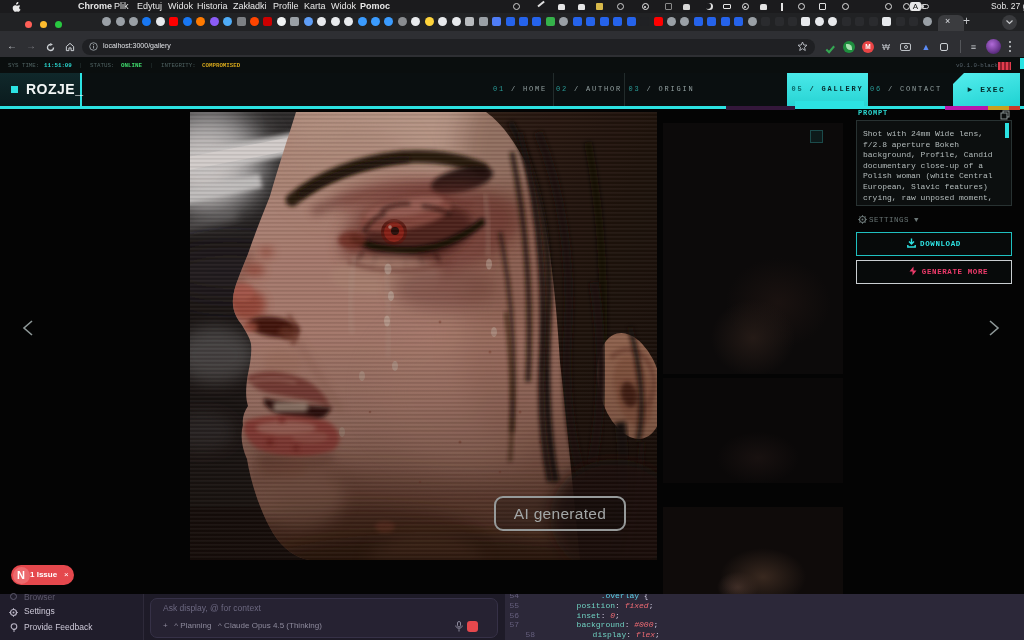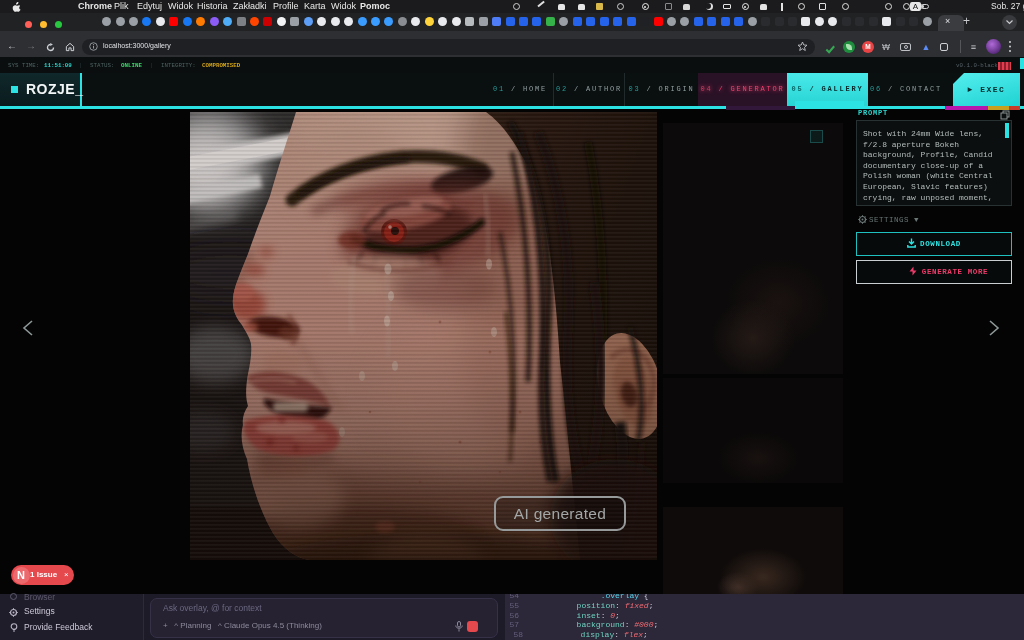--- a/index.html
+++ b/index.html
@@ -214,21 +214,20 @@
     <span class="abs" style="left:1020px;top:1px;width:4px;height:11px;background:#2be2e2;"></span>
   </div>
 
   <div id="navbar">
     <div class="abs" style="left:0;top:0;width:82px;height:33px;background:linear-gradient(180deg,#10282b,#0a1b1d);border-right:2px solid #2ce2e2;"></div>
     <div class="abs" style="left:11px;top:13px;width:7px;height:7px;background:#2ce2e2;"></div>
     <div class="abs" style="left:26px;top:8px;color:#f2f6f6;font-size:14px;font-weight:bold;letter-spacing:0.5px;">ROZJE_</div>
     <div class="navitem" style="left:487px;width:66px;border-left:none;"><span class="num">01</span> / HOME</div>
     <div class="navitem" style="left:553px;width:71px;"><span class="num">02</span> / AUTHOR</div>
     <div class="navitem" style="left:624px;width:74px;"><span class="num">03</span> / ORIGIN</div>
-    <div class="navitem" style="left:698px;width:89px;background:#2a1226;color:#f43f6e;text-shadow:0 0 4px #f43f6e;border-left:none;"><span style="color:#c93c63;">04</span> / GENERATOR</div>
     <div class="navitem" style="left:787px;width:81px;background:linear-gradient(180deg,#4ae9e9,#27d4d4);color:#08292c;font-weight:bold;border-left:none;"><span style="color:#0c6b6b;">05</span> / GALLERY</div>
     <div class="navitem" style="left:868px;width:76px;border-left:none;"><span class="num">06</span> / CONTACT</div>
     <div class="abs" style="left:953px;top:0px;width:67px;height:33px;background:linear-gradient(165deg,#55eeee,#1fd2d2);clip-path:polygon(11px 0, 100% 0, 100% 100%, 0 100%, 0 11px);color:#042a2a;font-family:'Liberation Mono',monospace;font-size:8px;font-weight:bold;letter-spacing:1.5px;text-align:center;line-height:33px;">► EXEC</div>
   </div>
   <div id="navline"></div>
   <div class="abs" style="left:726px;top:106px;width:69px;height:3.5px;background:#33173a;z-index:5;"></div>
   <div class="abs" style="left:795px;top:101px;width:69px;height:7px;background:#2ce2e2;z-index:5;"></div>
   <div class="abs" style="left:945px;top:106px;width:43px;height:3.5px;background:#b817ad;z-index:5;"></div>
   <div class="abs" style="left:988px;top:106px;width:21px;height:3.5px;background:#c8a01e;z-index:5;"></div>
   <div class="abs" style="left:1009px;top:106px;width:11px;height:3.5px;background:#cc3a2a;z-index:5;"></div>
@@ -499,29 +498,29 @@
         <circle cx="4.5" cy="4.5" r="1" fill="#b8b4c4"></circle>
         <path d="M4.5,0.2 L4.5,1.6 M4.5,7.4 L4.5,8.8 M0.2,4.5 L1.6,4.5 M7.4,4.5 L8.8,4.5" stroke="#b8b4c4" stroke-width="1"></path>
       </svg>
       <div class="abs" style="left:24px;top:12px;color:#cdc9d8;font-size:8.5px;">Settings</div>
     <svg class="abs" style="left:10px;top:29px;" width="8" height="10" viewBox="0 0 8 10">
         <circle cx="4" cy="3.5" r="2.8" fill="none" stroke="#b8b4c4" stroke-width="1.1"></circle>
         <path d="M2.8,6.5 L5.2,6.5 M3,8 L5,8" stroke="#b8b4c4" stroke-width="1.1"></path>
       </svg>
       <div class="abs" style="left:24px;top:28px;color:#cdc9d8;font-size:8.5px;">Provide Feedback</div>
     <div class="abs" style="left:150px;top:4px;width:348px;height:40px;background:#262232;border:1px solid #363147;border-radius:7px;"></div>
-    <div class="abs" style="left:163px;top:9px;color:#6c6880;font-size:8.5px;">Ask overlay, @ for context</div>
+    <div class="abs" style="left:163px;top:9px;color:#6c6880;font-size:8.5px;">Ask display, @ for context</div>
     <div class="abs" style="left:163px;top:27px;color:#8d8a9c;font-size:8px;">+&nbsp;&nbsp;&nbsp;^ Planning&nbsp;&nbsp;&nbsp;^ Claude Opus 4.5 (Thinking)</div>
     <svg class="abs" style="left:455px;top:27px;" width="8" height="11" viewBox="0 0 8 11">
         <rect x="2.5" y="0.5" width="3" height="5.5" rx="1.5" fill="none" stroke="#8d8a9c" stroke-width="1"></rect>
         <path d="M0.8,4.5 C0.8,8.2 7.2,8.2 7.2,4.5 M4,8.2 L4,10.5" fill="none" stroke="#8d8a9c" stroke-width="1"></path>
       </svg>
     <div class="abs" style="left:467px;top:27px;width:11px;height:11px;border-radius:3px;background:#e5484d;"></div>
   </div>
   <div id="idecode">
     <div style="position:absolute;top:-3px;left:0;"><span class="ln">54</span>&nbsp;&nbsp;&nbsp;&nbsp;&nbsp;&nbsp;&nbsp;&nbsp;&nbsp;&nbsp;&nbsp;&nbsp;&nbsp;&nbsp;&nbsp;&nbsp;&nbsp;<span class="prop" style="color:#5ccfe6;">.overlay</span><span class="pw"> {</span></div>
     <div style="position:absolute;top:7px;left:0;"><span class="ln">55</span>&nbsp;&nbsp;&nbsp;&nbsp;&nbsp;&nbsp;&nbsp;&nbsp;&nbsp;&nbsp;&nbsp;&nbsp;<span class="prop">position</span><span class="pw">: </span><span class="val">fixed</span><span class="pw">;</span></div>
     <div style="position:absolute;top:16.5px;left:0;"><span class="ln">56</span>&nbsp;&nbsp;&nbsp;&nbsp;&nbsp;&nbsp;&nbsp;&nbsp;&nbsp;&nbsp;&nbsp;&nbsp;<span class="prop">inset</span><span class="pw">: </span><span class="val">0</span><span class="pw">;</span></div>
     <div style="position:absolute;top:26px;left:0;"><span class="ln">57</span>&nbsp;&nbsp;&nbsp;&nbsp;&nbsp;&nbsp;&nbsp;&nbsp;&nbsp;&nbsp;&nbsp;&nbsp;<span class="prop">background</span><span class="pw">: </span><span class="val">#000</span><span class="pw">;</span></div>
-    <div style="position:absolute;top:35.5px;left:4px;"><span class="ln">58</span>&nbsp;&nbsp;&nbsp;&nbsp;&nbsp;&nbsp;&nbsp;&nbsp;&nbsp;&nbsp;&nbsp;&nbsp;<span class="prop">display</span><span class="pw">: </span><span class="val">flex</span><span class="pw">;</span></div>
+    <div style="position:absolute;top:35.5px;left:16px;"><span class="ln">58</span>&nbsp;&nbsp;&nbsp;&nbsp;&nbsp;&nbsp;&nbsp;&nbsp;&nbsp;&nbsp;&nbsp;&nbsp;<span class="prop">display</span><span class="pw">: </span><span class="val">flex</span><span class="pw">;</span></div>
     <div style="position:absolute;top:45px;left:0;"><span class="ln">59</span>&nbsp;&nbsp;&nbsp;&nbsp;&nbsp;&nbsp;&nbsp;&nbsp;&nbsp;<span class="prop" style="color:#5ccfe6;">align-items</span><span class="pw">: </span><span class="val">center</span><span class="pw">;</span></div>
   </div>
 </div>
 
 </body></html>

